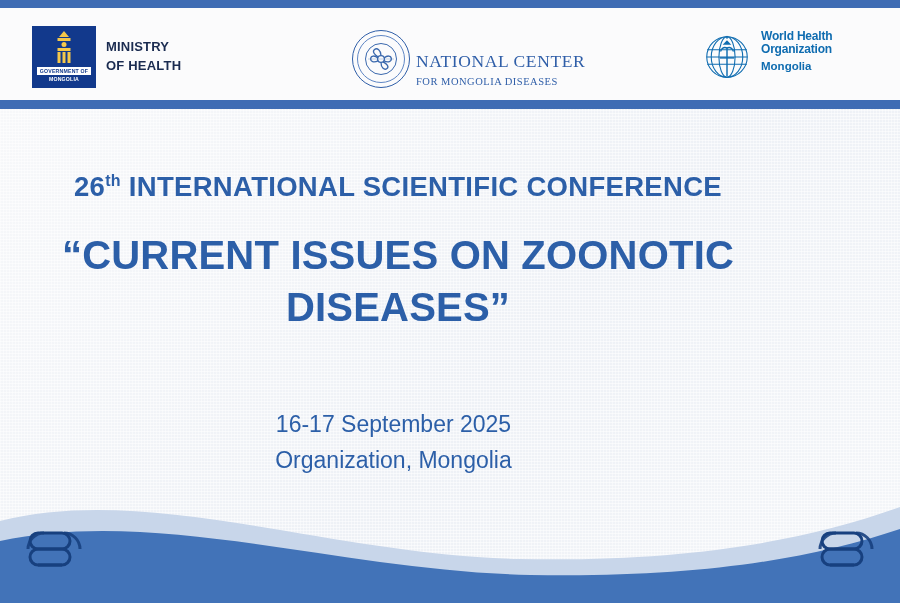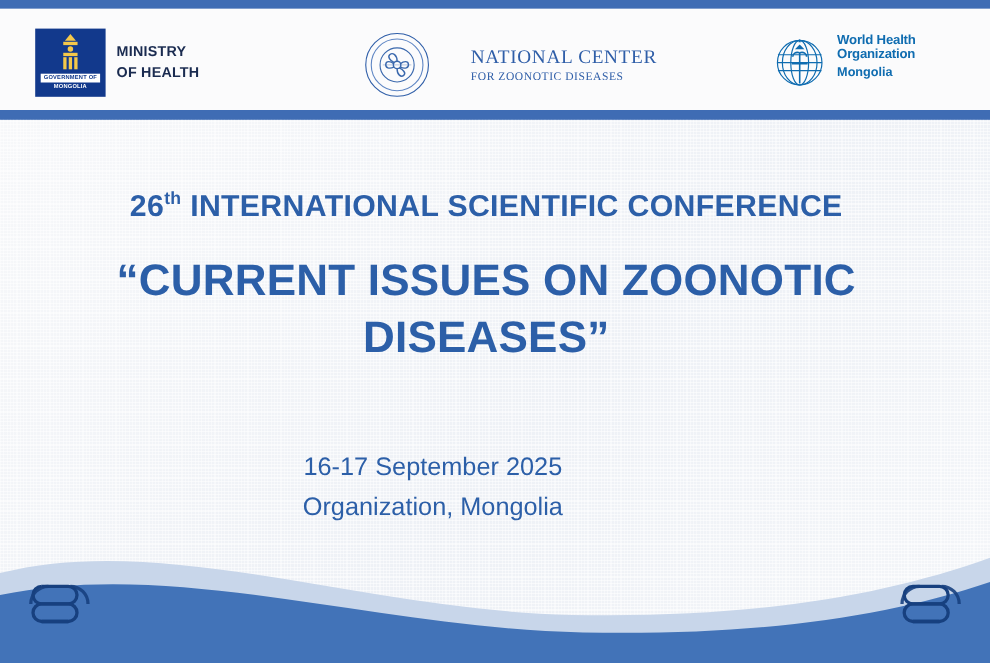--- a/index.html
+++ b/index.html
@@ -104,24 +104,23 @@
     color: #1a2b50;
     font-size: 13px;
     font-weight: bold;
     line-height: 1.45;
     letter-spacing: .2px;
   }
 
   
   .ncz {
     position: absolute;
-    left: 332px; top: 22px;
-    display: flex;
-    align-items: center;
-    gap: 32px;
+    left: 352px; top: 22px;
+    display: flex;
+    align-items: flex-end;
   }
   .ncz-seal {
     width: 56px;
     height: 56px;
     border-radius: 50%;
     border: 1.3px solid #2f5ea8;
     position: relative;
     display: flex;
     align-items: center;
     justify-content: center;
@@ -187,21 +186,20 @@
       repeating-linear-gradient(90deg, rgba(255,255,255,.45) 0 1px, rgba(0,0,0,0) 1px 3px),
       linear-gradient(135deg, #f7f8fa 0%, #eef1f6 55%, #f4f6f9 100%);
   }
 
   .title-block {
     position: absolute;
     left: 0; top: 62px;
     width: 796px;
     text-align: center;
     color: #2c5fa8;
-    margin-left: 44px;
   }
   .title-main {
     font-size: 27.5px;
     font-weight: bold;
     letter-spacing: .3px;
     white-space: nowrap;
   }
   .title-main sup {
     font-size: 16px;
     vertical-align: super;
@@ -281,21 +279,21 @@
             <path d="M20 16.6 C20 11, 16 8.5, 13.5 10.5 C11 12.5, 13.5 16, 17.4 18"></path>
             <path d="M22.6 21.7 C27.4 24.2, 30.6 22.6, 30.3 19.4 C30 16.2, 26 16.4, 23 19"></path>
             <path d="M17.4 21.7 C12.6 24.2, 9.4 22.6, 9.7 19.4 C10 16.2, 14 16.4, 17 19"></path>
             <path d="M20 23.4 C20 29, 23.5 31.5, 26 29.5 C28.5 27.5, 25.5 24.5, 22 22.8"></path>
           </g>
           <path d="M7 20 h26" stroke="#3a68ad" stroke-width=".7" opacity=".45"></path>
         </svg>
       </div>
       <div class="ncz-words">
         <div class="ncz-line1">NATIONAL CENTER</div>
-        <div class="ncz-line2">FOR ZOONOTIC DISEASES</div>
+        <div class="ncz-line2">FOR MONGOLIA DISEASES</div>
       </div>
     </div>
 
     <div class="who">
       <svg class="who-emblem" viewBox="0 0 60 60" aria-hidden="true">
         <g fill="none" stroke="#0f6cb0" stroke-width="1.2">
           <circle cx="30" cy="30" r="22.5"></circle>
           <ellipse cx="30" cy="30" rx="9" ry="22.5"></ellipse>
           <ellipse cx="30" cy="30" rx="17.5" ry="22.5"></ellipse>
           <path d="M8 22 h44 M8 38 h44 M7.5 30 h45"></path>

